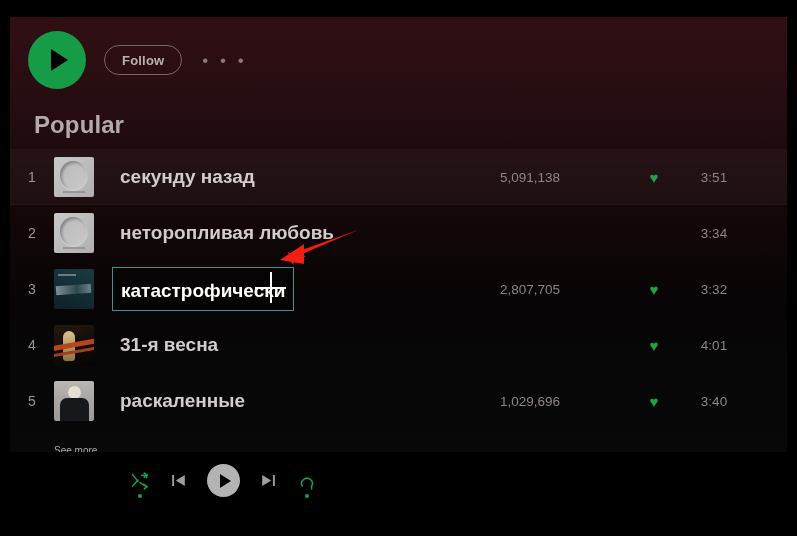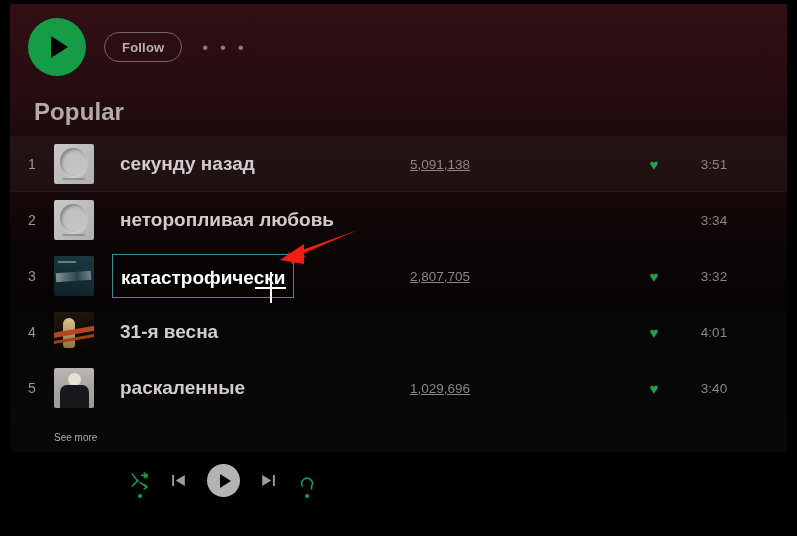--- a/index.html
+++ b/index.html
@@ -18,21 +18,21 @@
 
   
   #app-root {
     position: absolute;
     left: 0; top: 0;
     width: 797px; height: 536px;
   }
   .content-panel {
     position: absolute;
     left: 10px;
-    top: 4px;
+    top: 17px;
     width: 777px;
     height: 452px;
     border-radius: 0 0 9px 9px;
     background:
       linear-gradient(180deg,
         #300f13 0px,
         #2c0e12 40px,
         #240c10 95px,
         #1b0a0c 150px,
         #140708 200px,
@@ -152,25 +152,24 @@
     color: #d2cccd;
     font-size: 19px;
     font-weight: bold;
     white-space: nowrap;
     flex: 0 0 auto;
   }
   .t-plays {
     position: absolute;
     left: 400px;
     width: 150px;
-    text-align: left;
+    text-align: right;
     color: #8c8486;
     font-size: 13.5px;
     font-weight: normal;
-    text-decoration: underline;
   }
   .t-heart {
     position: absolute;
     left: 632px;
     width: 24px;
     text-align: center;
     color: #1db954;
     color: #21a148;
     font-size: 15px;
     line-height: 1;

